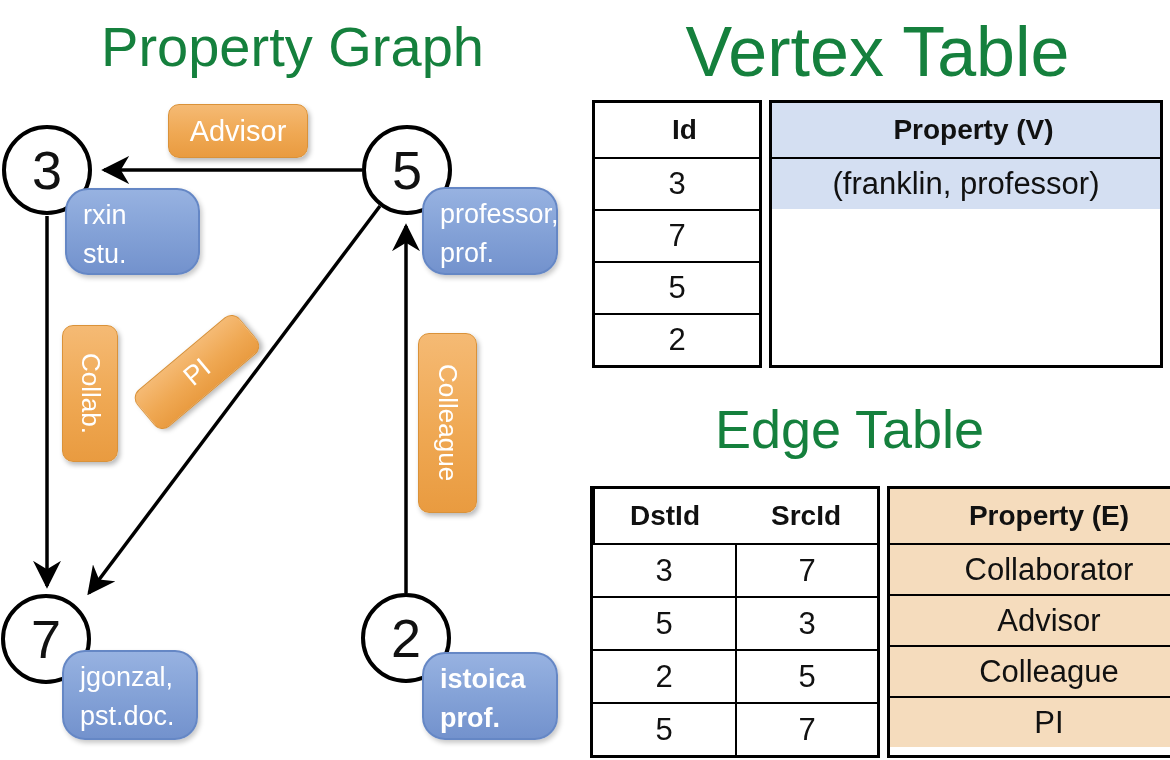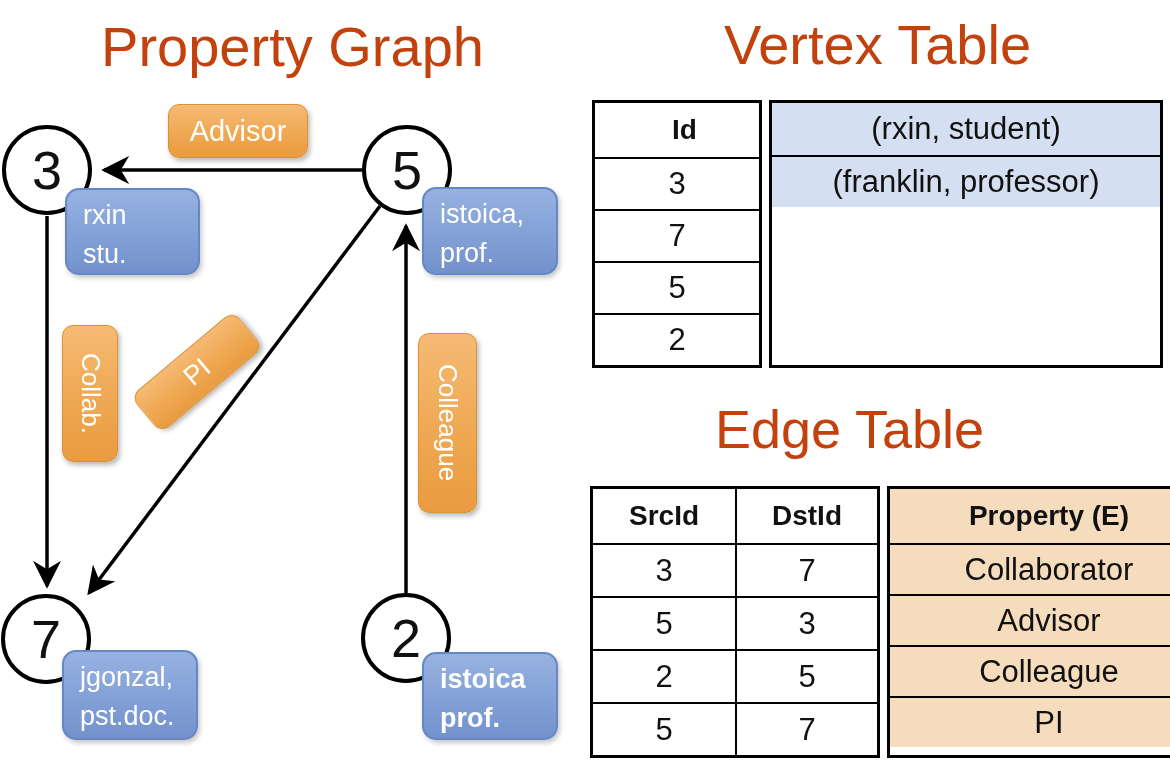--- a/index.html
+++ b/index.html
@@ -1,22 +1,22 @@
 <!DOCTYPE html>
 <html><head>
 <meta charset="utf-8">
 <style>
   html,body { margin:0; padding:0; background:#fff; }
   .stage {
     position:relative; width:1170px; height:760px; overflow:hidden;
     background:#fff; font-family:"Liberation Sans", sans-serif; color:#111;
   }
-  .title { position:absolute; text-align:center; font-weight:300; color:#c2410c; letter-spacing:0px; }
+  .title { position:absolute; text-align:center; font-weight:300; color:#15803d; letter-spacing:0px; }
   .title.graph  { left:0;   top:14px; width:585px; font-size:56px; }
-  .title.vtable { left:585px; top:12px; width:585px; font-size:56px; }
+  .title.vtable { left:585px; top:12px; width:585px; font-size:70px; }
   .title.etable { left:557px; top:398px; width:585px; font-size:54px; }
 
   
   svg.edges { position:absolute; left:0; top:0; z-index:1; }
   .node {
     position:absolute; width:90px; height:90px; border-radius:50%;
     background:#fff; border:4px solid #000; box-sizing:border-box; z-index:2;
     display:flex; align-items:center; justify-content:center;
     font-size:54px; font-weight:300; color:#111;
   }
@@ -36,21 +36,21 @@
   .elabel.collab    { left:62px;  top:325px; width:56px;  height:137px; font-size:26px;
                       writing-mode:vertical-rl; }
   .elabel.colleague { left:418px; top:333px; width:59px;  height:180px; font-size:26px;
                       writing-mode:vertical-rl; }
   .elabel.pi        { left:130px; top:348px; width:134px; height:48px; font-size:27px;
                       transform:rotate(-40deg); }
 
   .vprop {
     position:absolute; z-index:3; box-sizing:border-box;
     background:linear-gradient(180deg,#97B2E1 0%,#84A2D7 50%,#7392CD 100%);
-    border:2px solid #6587C5; border-radius:14px;
+    border:2px solid #6587C5; border-radius:23px;
     box-shadow:2px 3px 5px rgba(0,0,0,0.22);
     color:#fff; font-size:27px; line-height:1.45; padding:6px 8px 0 16px;
   }
   .vprop.rxin     { left:65px;  top:188px; width:135px; height:87px; }
   .vprop.franklin { left:422px; top:187px; width:136px; height:88px; }
   .vprop.jgonzal  { left:62px;  top:650px; width:136px; height:90px; }
   .vprop.istoica  { left:422px; top:652px; width:136px; height:88px;font-weight:bold; }
   .vprop div { white-space:nowrap; }
 
   
@@ -123,21 +123,21 @@
   <div class="elabel advisor">Advisor</div>
   <div class="elabel collab">Collab.</div>
   <div class="elabel pi">PI</div>
   <div class="elabel colleague">Colleague</div>
 
   <div class="vprop rxin">
     <div>rxin</div>
     <div>stu.</div>
   </div>
   <div class="vprop franklin">
-    <div>istoica,</div>
+    <div>professor,</div>
     <div>prof.</div>
   </div>
   <div class="vprop jgonzal">
     <div>jgonzal,</div>
     <div>pst.doc.</div>
   </div>
   <div class="vprop istoica">
     <div>istoica</div>
     <div>prof.</div>
   </div>
@@ -145,30 +145,30 @@
   <div class="dtable vertex">
     <div class="sub idcol">
       <div class="cell hdr">Id</div>
       <div class="cell">3</div>
       <div class="cell">7</div>
       <div class="cell">5</div>
       <div class="cell">2</div>
     </div>
     <div class="gap"></div>
     <div class="sub prcol vfill">
-      <div class="cell">(rxin, student)</div>
+      <div class="cell hdr">Property (V)</div>
       <div class="cell">(franklin, professor)</div>
     </div>
   </div>
 
   <div class="dtable edge">
     <div class="sub srcdst">
       <div class="row hdr">
+        <div class="c dst">DstId</div>
         <div class="c src">SrcId</div>
-        <div class="c dst">DstId</div>
       </div>
       <div class="row">
         <div class="c src">3</div>
         <div class="c dst">7</div>
       </div>
       <div class="row">
         <div class="c src">5</div>
         <div class="c dst">3</div>
       </div>
       <div class="row">

